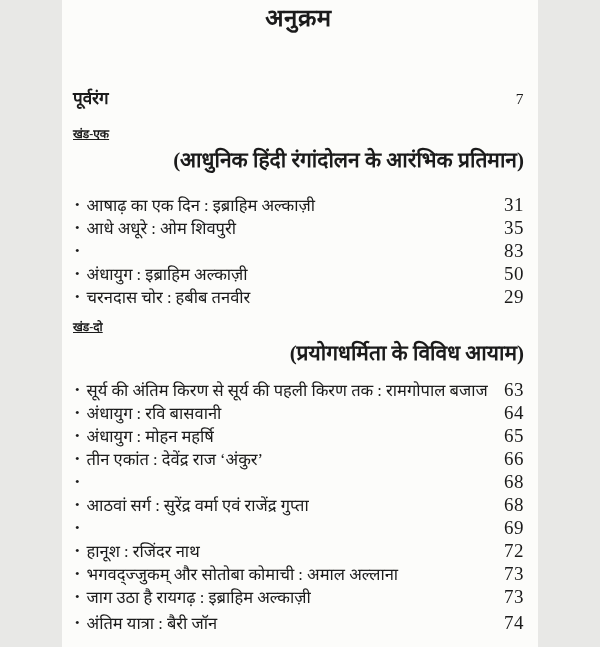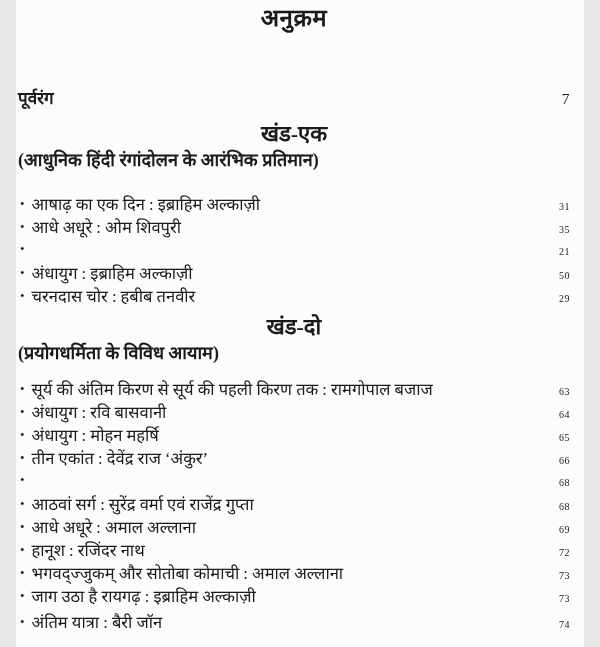--- a/index.html
+++ b/index.html
@@ -2,59 +2,60 @@
 <html><head>
 <meta charset="utf-8">
 <style>
   html, body {
     margin: 0;
     padding: 0;
     background: #e8e8e6;
   }
   .page {
     position: relative;
-    width: 568px;
+    width: 476px;
     height: 647px;
     margin: 0 auto;
     background: #fcfcfa;
     color: #1b1b1b;
     font-family: "Liberation Serif", "DejaVu Serif", serif;
     box-sizing: border-box;
-    padding: 0 14px 0 2px;
+    padding: 0 14px 0 11px;
     overflow: hidden;
   }
   .doc-title {
     text-align: center;
     font-weight: bold;
     font-size: 24px;
     line-height: 30px;
     padding-top: 3px;
     letter-spacing: 0.5px;
   }
   .prelim-row {
     display: flex;
     justify-content: space-between;
     align-items: flex-end;
     margin-top: 55px;
     font-weight: bold;
     font-size: 17px;
     line-height: 21px;
   }
   .section-heading {
-    text-align: center;
-    font-weight: bold;
-    font-size: 22px;
+    text-align: left;
+    font-weight: bold;
+    font-size: 12px;
     line-height: 22px;
+    text-decoration: underline;
   }
   .section-one .section-heading { margin-top: 14px; }
   .section-two .section-heading { margin-top: 8px; }
   .section-subheading {
-    text-align: left;
-    font-weight: bold;
-    font-size: 18px;
+    text-align: right;
+    font-weight: bold;
+    font-size: 21px;
     line-height: 26px;
     margin-top: 2px;
   }
   .entries { margin-top: 20px; }
   .section-two .entries { margin-top: 12px; }
   .entry-row {
     display: flex;
     justify-content: space-between;
     align-items: baseline;
     height: 23px;
@@ -67,21 +68,21 @@
     align-items: baseline;
     white-space: nowrap;
   }
   .bullet {
     font-size: 13px;
     margin: 0 7px 0 2px;
     position: relative;
     top: -2px;
   }
   .entry-page {
-    font-size: 10px;
+    font-size: 19px;
     font-family: "Liberation Serif", "DejaVu Serif", serif;
     letter-spacing: 0.5px;
   }
   .prelim-page {
     font-size: 15.5px;
     font-weight: normal;
     letter-spacing: 0.5px;
   }
 </style>
 </head>
@@ -112,21 +113,21 @@
         <span class="entry-left">
             <span class="bullet">•</span>
             <span>आधे अधूरे : ओम शिवपुरी</span>
           </span>
         <span class="entry-page">35</span>
       </div>
       <div class="entry-row">
         <span class="entry-left">
             <span class="bullet">•</span>
           </span>
-        <span class="entry-page">21</span>
+        <span class="entry-page">83</span>
       </div>
       <div class="entry-row">
         <span class="entry-left">
             <span class="bullet">•</span>
             <span>अंधायुग : इब्राहिम अल्काज़ी</span>
           </span>
         <span class="entry-page">50</span>
       </div>
       <div class="entry-row">
         <span class="entry-left">
@@ -180,21 +181,20 @@
       <div class="entry-row">
         <span class="entry-left">
             <span class="bullet">•</span>
             <span>आठवां सर्ग : सुरेंद्र वर्मा एवं राजेंद्र गुप्ता</span>
           </span>
         <span class="entry-page">68</span>
       </div>
       <div class="entry-row">
         <span class="entry-left">
             <span class="bullet">•</span>
-            <span>आधे अधूरे : अमाल अल्लाना</span>
           </span>
         <span class="entry-page">69</span>
       </div>
       <div class="entry-row">
         <span class="entry-left">
             <span class="bullet">•</span>
             <span>हानूश : रजिंदर नाथ</span>
           </span>
         <span class="entry-page">72</span>
       </div>

